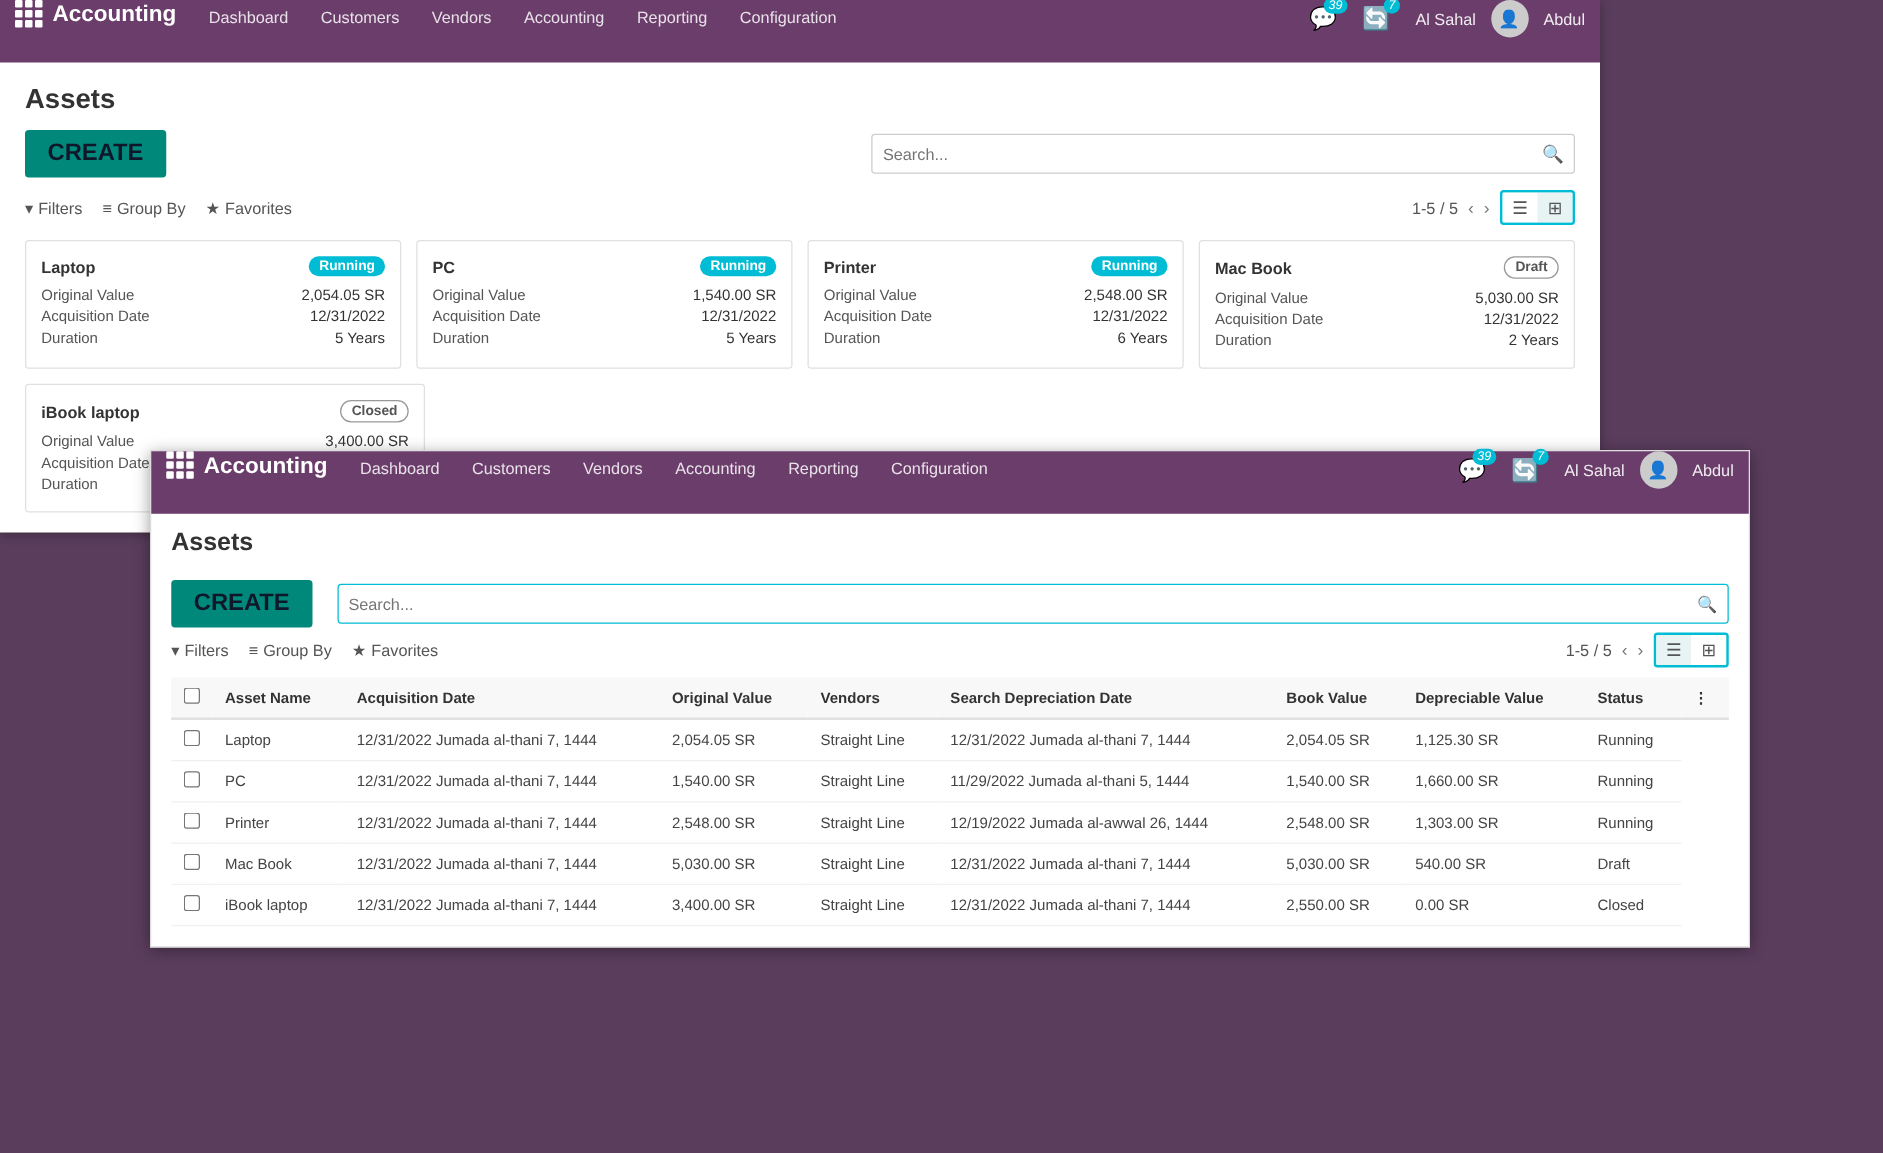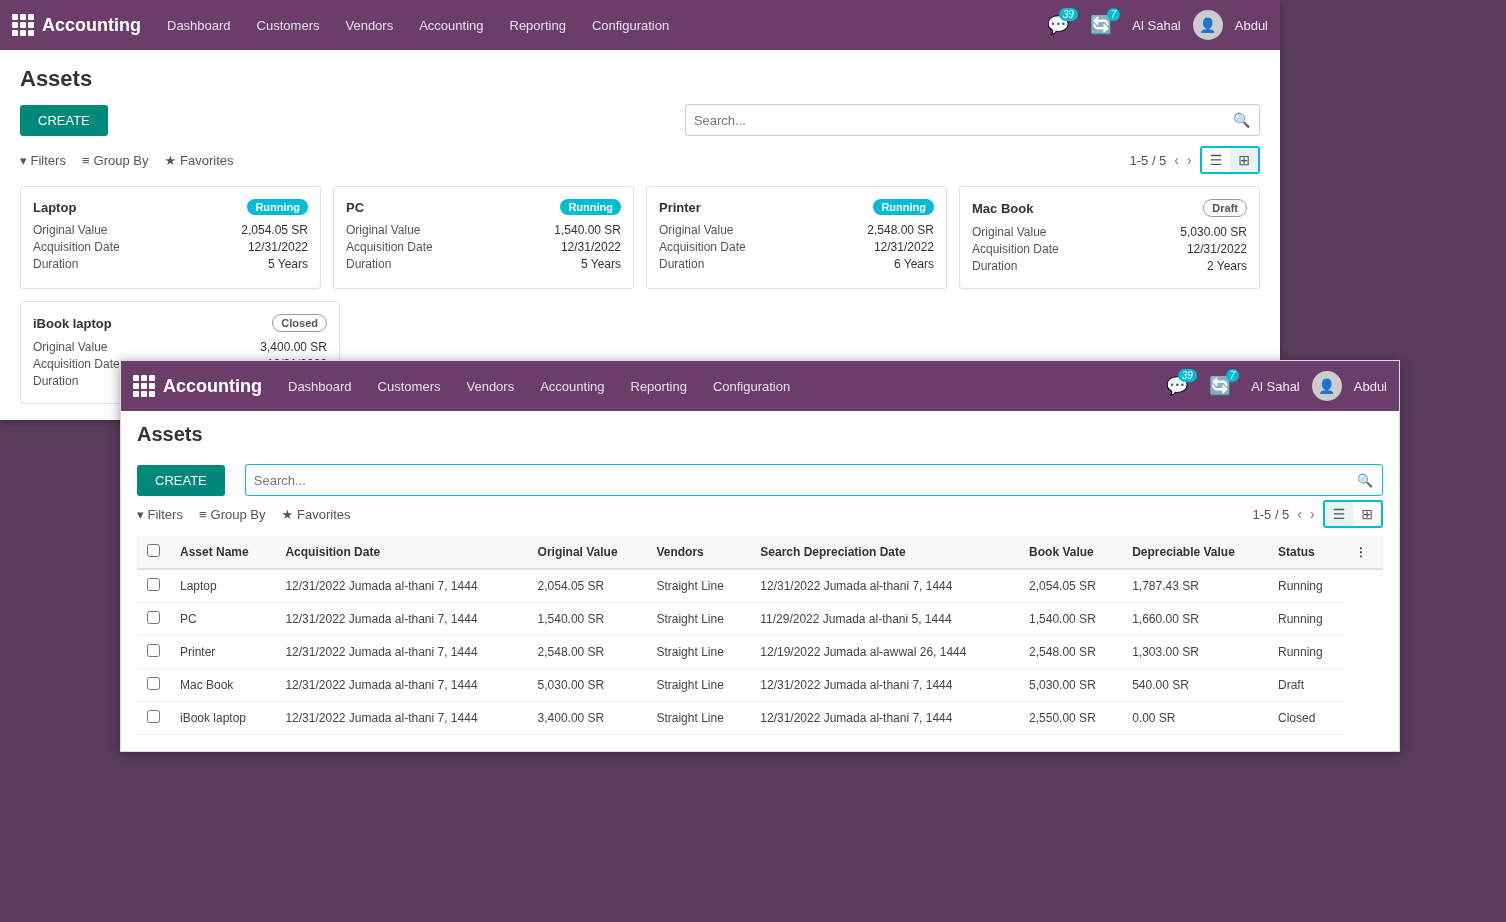--- a/index.html
+++ b/index.html
@@ -22,22 +22,22 @@
       background: #fff;
       box-shadow: 0 2px 12px rgba(0,0,0,0.4);
       border: 1px solid #ddd;
     }
 
     
     .navbar {
       background: #6b3d6b;
       height: 50px;
       display: flex;
-      align-items: center;
-      padding: 12px 12px;
+      align-items: flex-start;
+      padding: 0 12px;
       gap: 6px;
     }
     .navbar-brand {
       display: flex;
       align-items: center;
       gap: 8px;
       color: #fff;
       font-size: 18px;
       font-weight: bold;
       margin-right: 10px;
@@ -95,25 +95,25 @@
       padding: 16px 20px;
     }
     .page-title {
       font-size: 22px;
       font-weight: bold;
       color: #333;
       margin-bottom: 12px;
     }
     .btn-create {
       background: #00897b;
-      color: #ffffff;
+      color: #0f172a;
       border: none;
       padding: 8px 18px;
-      font-size: 13px;
-      font-weight: normal;
+      font-size: 19px;
+      font-weight: bold;
       cursor: pointer;
       border-radius: 3px;
     }
     .search-bar {
       flex: 1;
       display: flex;
       align-items: center;
       border: 1px solid #ccc;
       border-radius: 3px;
       margin-left: 20px;
@@ -536,21 +536,21 @@
       </thead>
       <tbody id="list-table-body">
       <tr>
       <td class="checkbox-col"><input type="checkbox" style=""></td>
       <td class="">Laptop</td>
       <td class="">12/31/2022 Jumada al-thani 7, 1444</td>
       <td class="">2,054.05 SR</td>
       <td class="">Straight Line</td>
       <td class="">12/31/2022 Jumada al-thani 7, 1444</td>
       <td class="">2,054.05 SR</td>
-      <td class="">1,787.43 SR</td>
+      <td class="">1,125.30 SR</td>
       <td class="status-text-running">Running</td>
     </tr>
           <tr>
       <td class="checkbox-col"><input type="checkbox" style=""></td>
       <td class="">PC</td>
       <td class="">12/31/2022 Jumada al-thani 7, 1444</td>
       <td class="">1,540.00 SR</td>
       <td class="">Straight Line</td>
       <td class="">11/29/2022 Jumada al-thani 5, 1444</td>
       <td class="">1,540.00 SR</td>

